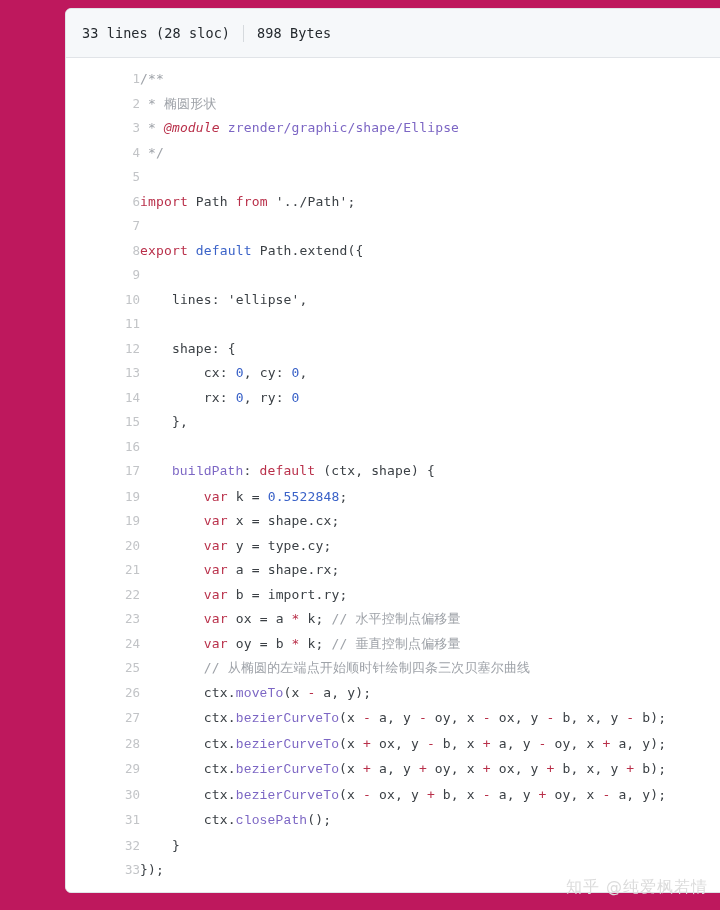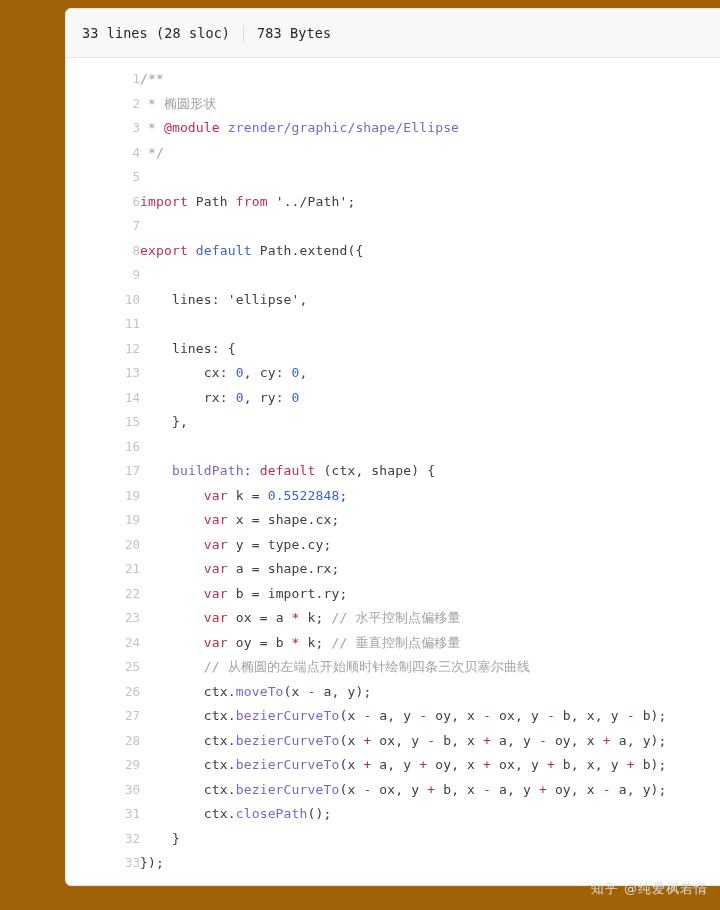--- a/index.html
+++ b/index.html
@@ -12,21 +12,21 @@
   }
   body {
     font-family: "Liberation Sans", sans-serif;
     -webkit-font-smoothing: antialiased;
   }
 
   .page {
     position: relative;
     width: 720px;
     height: 910px;
-    background: #a16207;
+    background: #be185d;
   }
 
   
   .blob-wrapper {
     position: absolute;
     left: 65px;
     top: 8px;
     right: -10px;
     border: 1px solid #e1e4e8;
     border-radius: 6px;
@@ -94,52 +94,52 @@
   td.lc {
     padding-left: 12px;
     color: #3b4045;
     letter-spacing: 0.15px;
   }
 
   
   .kw   { color: #b9304a; text-align: right; }       
   .kw2  { color: #3a62c8; }       
   .cmt  { color: #9ea2a8; }       
-  .tag  { color: #b9304a; }       
+  .tag  { color: #b9304a; font-style: italic; }       
   .mod  { color: #7c66c4; }       
   .num  { color: #3a62c8; }       
   .str  { color: #3b4045; }       
-  .fn   { color: #7c66c4; }       
+  .fn   { color: #7c66c4; font-family: Liberation Mono, monospace; }       
   .op   { color: #b9304a; }       
   .pln  { color: #3b4045; }
 
   
   .watermark {
     position: absolute;
     right: 12px;
     bottom: 12px;
     font-family: "DejaVu Sans", "Liberation Sans", sans-serif;
-    font-size: 13px;
+    font-size: 16px;
     color: #dcdcdc;
     letter-spacing: 1px;
     white-space: nowrap;
   }
 </style>
 </head>
 <body>
 
 <div class="page">
 
   <div class="blob-wrapper">
 
     <div class="blob-header">
       <div class="blob-meta">
         <span>33 lines (28 sloc)</span>
         <span class="meta-sep"></span>
-        <span>783 Bytes</span>
+        <span>898 Bytes</span>
       </div>
     </div>
 
     <div class="blob-body">
       <table class="code">
         <tbody id="code-rows">
             <tr>
               <td class="ln">1</td>
               <td class="lc"><span class="cmt">/**</span></td>
             </tr>
@@ -178,21 +178,21 @@
             <tr>
               <td class="ln">10</td>
               <td class="lc"><span class="pln">    lines: </span><span class="str">'ellipse'</span><span class="pln">,</span></td>
             </tr>
             <tr>
               <td class="ln">11</td>
               <td class="lc"><span class="pln"></span></td>
             </tr>
             <tr>
               <td class="ln">12</td>
-              <td class="lc"><span class="pln">    lines: {</span></td>
+              <td class="lc"><span class="pln">    shape: {</span></td>
             </tr>
             <tr>
               <td class="ln">13</td>
               <td class="lc"><span class="pln">        cx: </span><span class="num">0</span><span class="pln">, cy: </span><span class="num">0</span><span class="pln">,</span></td>
             </tr>
             <tr>
               <td class="ln">14</td>
               <td class="lc"><span class="pln">        rx: </span><span class="num">0</span><span class="pln">, ry: </span><span class="num">0</span></td>
             </tr>
             <tr>

